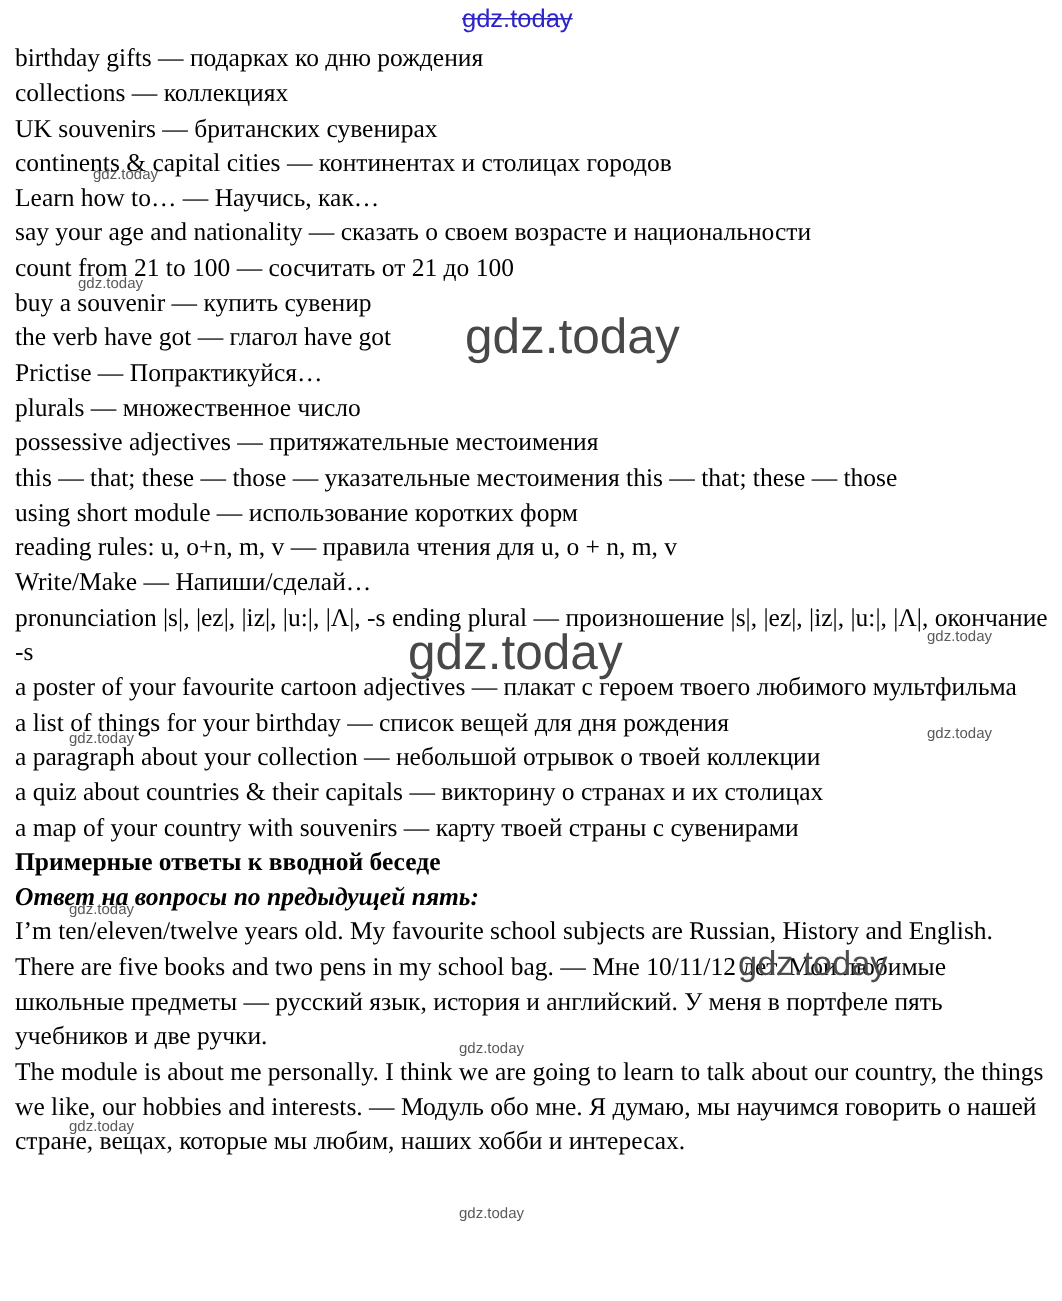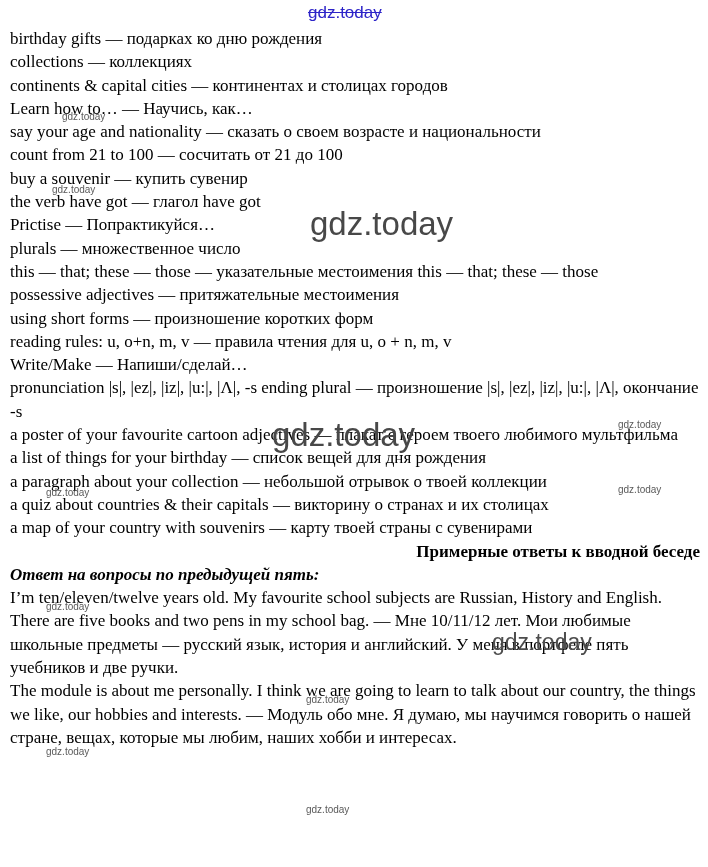--- a/index.html
+++ b/index.html
@@ -22,21 +22,20 @@
     width: 690px;
     font-size: 17px;
     line-height: 23.3px;
   }
   #doc p {
     margin: 0;
     padding: 0;
   }
   #doc p.bold {
     font-weight: bold;
-    text-align: right;
   }
   #doc p.bold-italic {
     font-weight: bold;
     font-style: italic;
   }
   .wm {
     position: absolute;
     font-family: Liberation Sans, sans-serif;
     white-space: nowrap;
     z-index: 2;
@@ -75,31 +74,32 @@
   <span class="wm wm-sm" style="left:46px;  top:601px;">gdz.today</span>
   <span class="wm wm-md" style="left:492px; top:629px;">gdz.today</span>
   <span class="wm wm-sm" style="left:306px; top:694px;">gdz.today</span>
   <span class="wm wm-sm" style="left:46px;  top:746px;">gdz.today</span>
   <span class="wm wm-sm" style="left:306px; top:804px;">gdz.today</span>
 </div>
 
 <div id="doc">
     <p>birthday gifts — подарках ко дню рождения</p>
     <p>collections — коллекциях</p>
+    <p>UK souvenirs — британских сувенирах</p>
     <p>continents &amp; capital cities — континентах и столицах городов</p>
     <p>Learn how to… — Научись, как…</p>
     <p>say your age and nationality — сказать о своем возрасте и национальности</p>
     <p>count from 21 to 100 — сосчитать от 21 до 100</p>
     <p>buy a souvenir — купить сувенир</p>
     <p>the verb have got — глагол have got</p>
     <p>Prictise — Попрактикуйся…</p>
     <p>plurals — множественное число</p>
+    <p>possessive adjectives — притяжательные местоимения</p>
     <p>this — that; these — those — указательные местоимения this — that; these — those</p>
-    <p>possessive adjectives — притяжательные местоимения</p>
-    <p>using short forms — произношение коротких форм</p>
+    <p>using short module — использование коротких форм</p>
     <p>reading rules: u, o+n, m, v — правила чтения для u, o + n, m, v</p>
     <p>Write/Make — Напиши/сделай…</p>
     <p>pronunciation |s|, |ez|, |iz|, |u:|, |Λ|, -s ending plural — произношение |s|, |ez|, |iz|, |u:|, |Λ|, окончание -s</p>
     <p>a poster of your favourite cartoon adjectives — плакат с героем твоего любимого мультфильма</p>
     <p>a list of things for your birthday — список вещей для дня рождения</p>
     <p>a paragraph about your collection — небольшой отрывок о твоей коллекции</p>
     <p>a quiz about countries &amp; their capitals — викторину о странах и их столицах</p>
     <p>a map of your country with souvenirs — карту твоей страны с сувенирами</p>
     <p class="bold">Примерные ответы к вводной беседе</p>
     <p class="bold-italic">Ответ на вопросы по предыдущей пять:</p>

